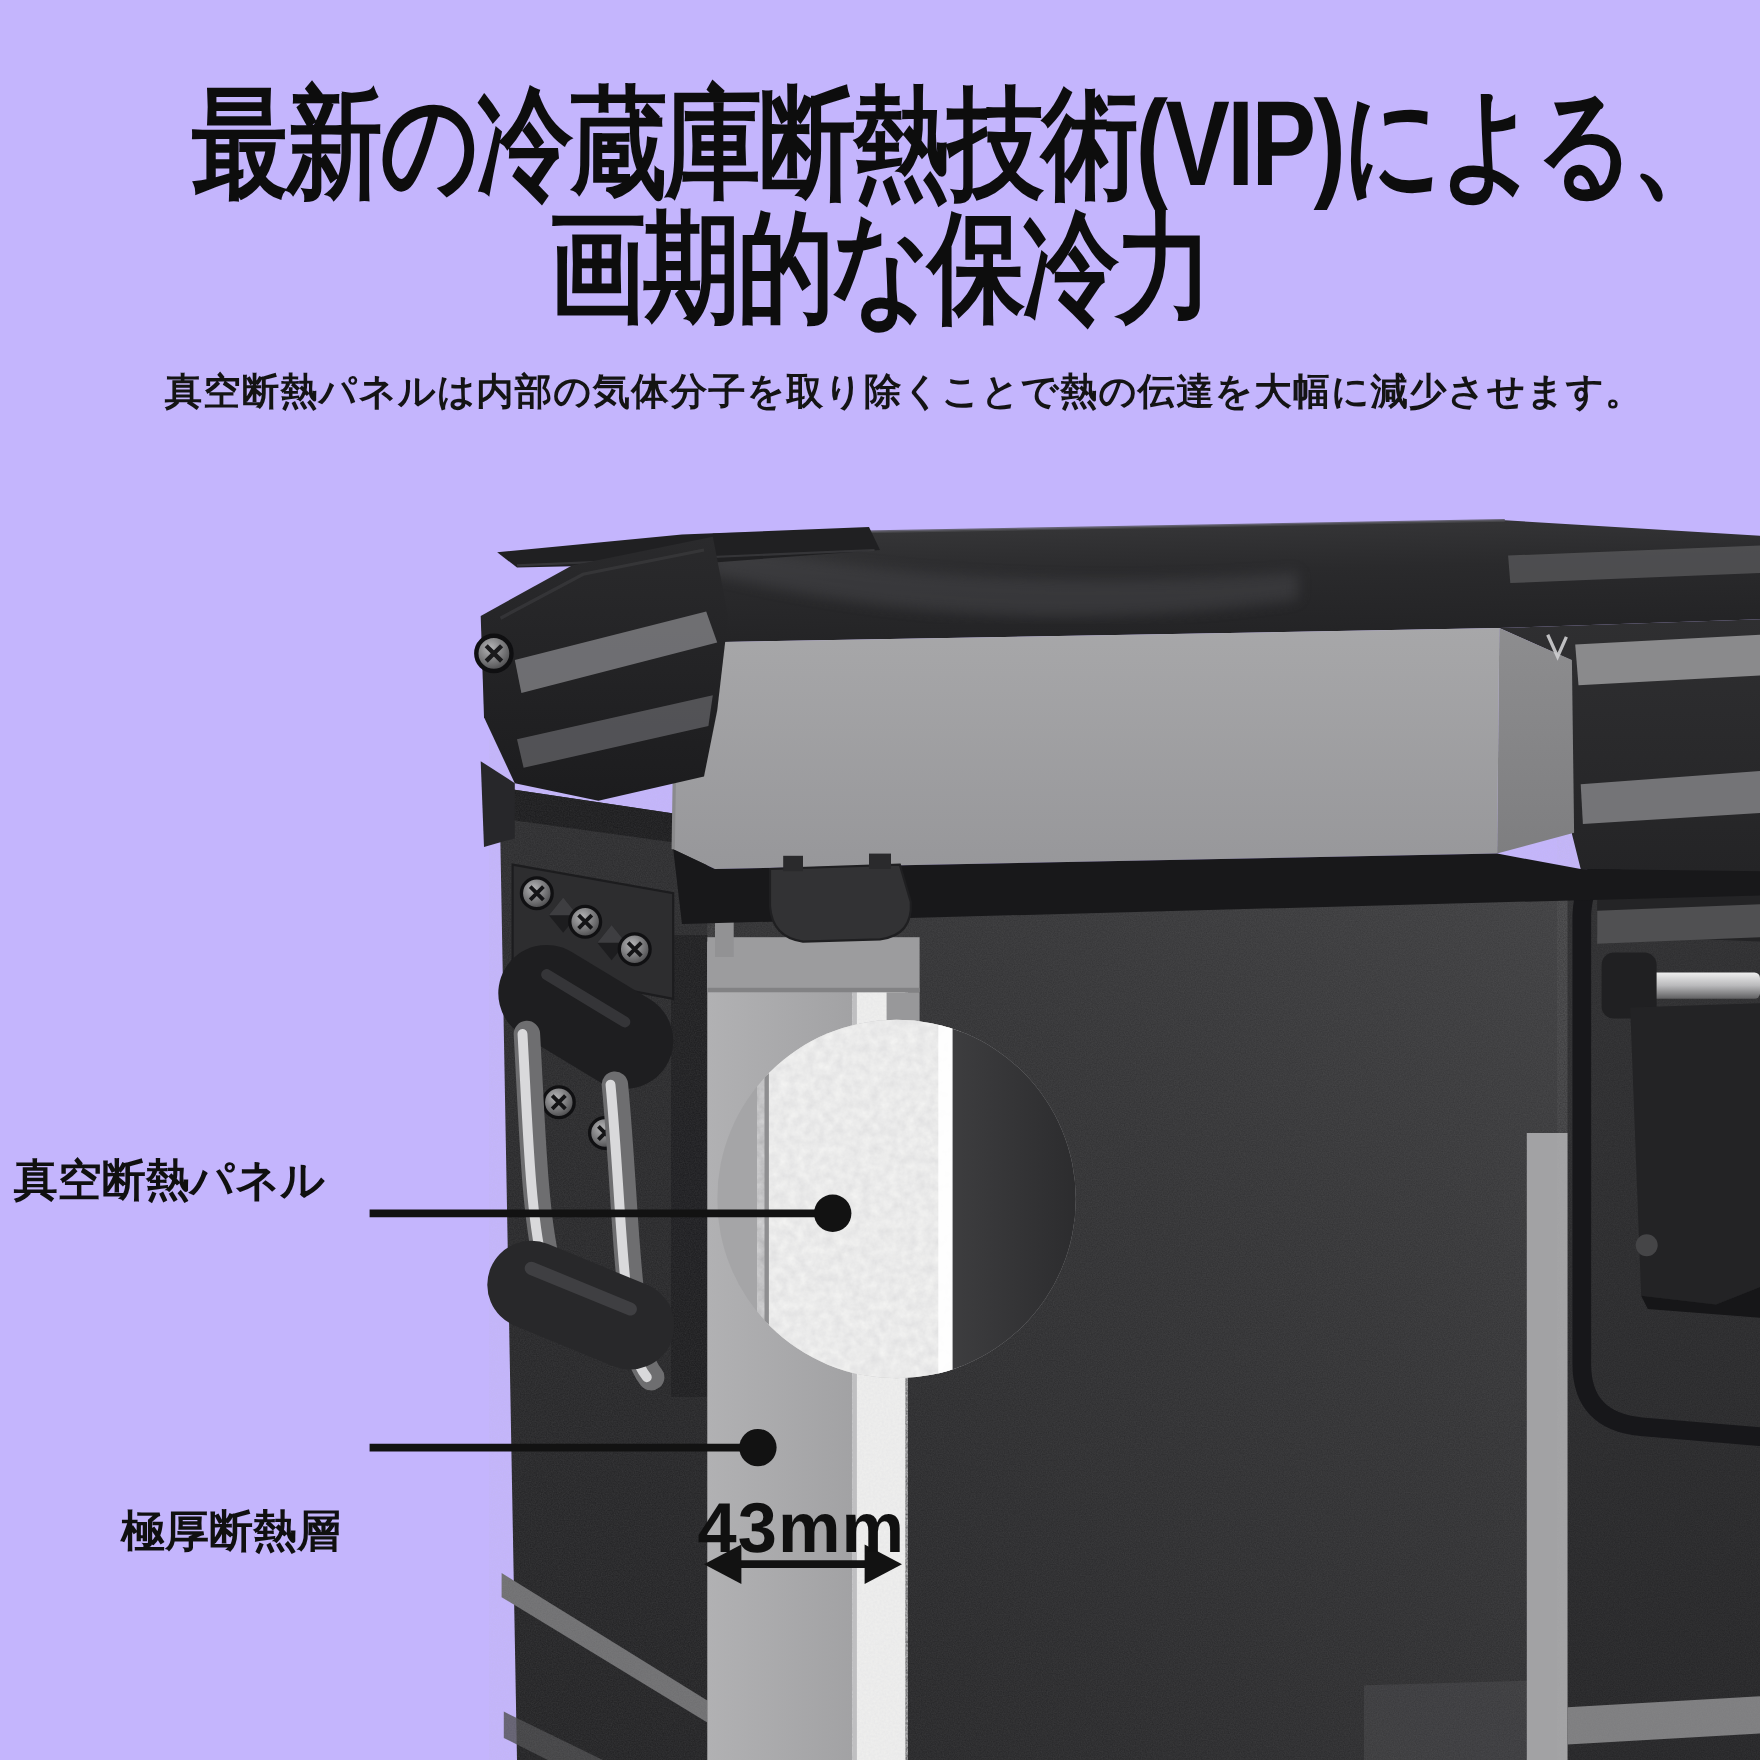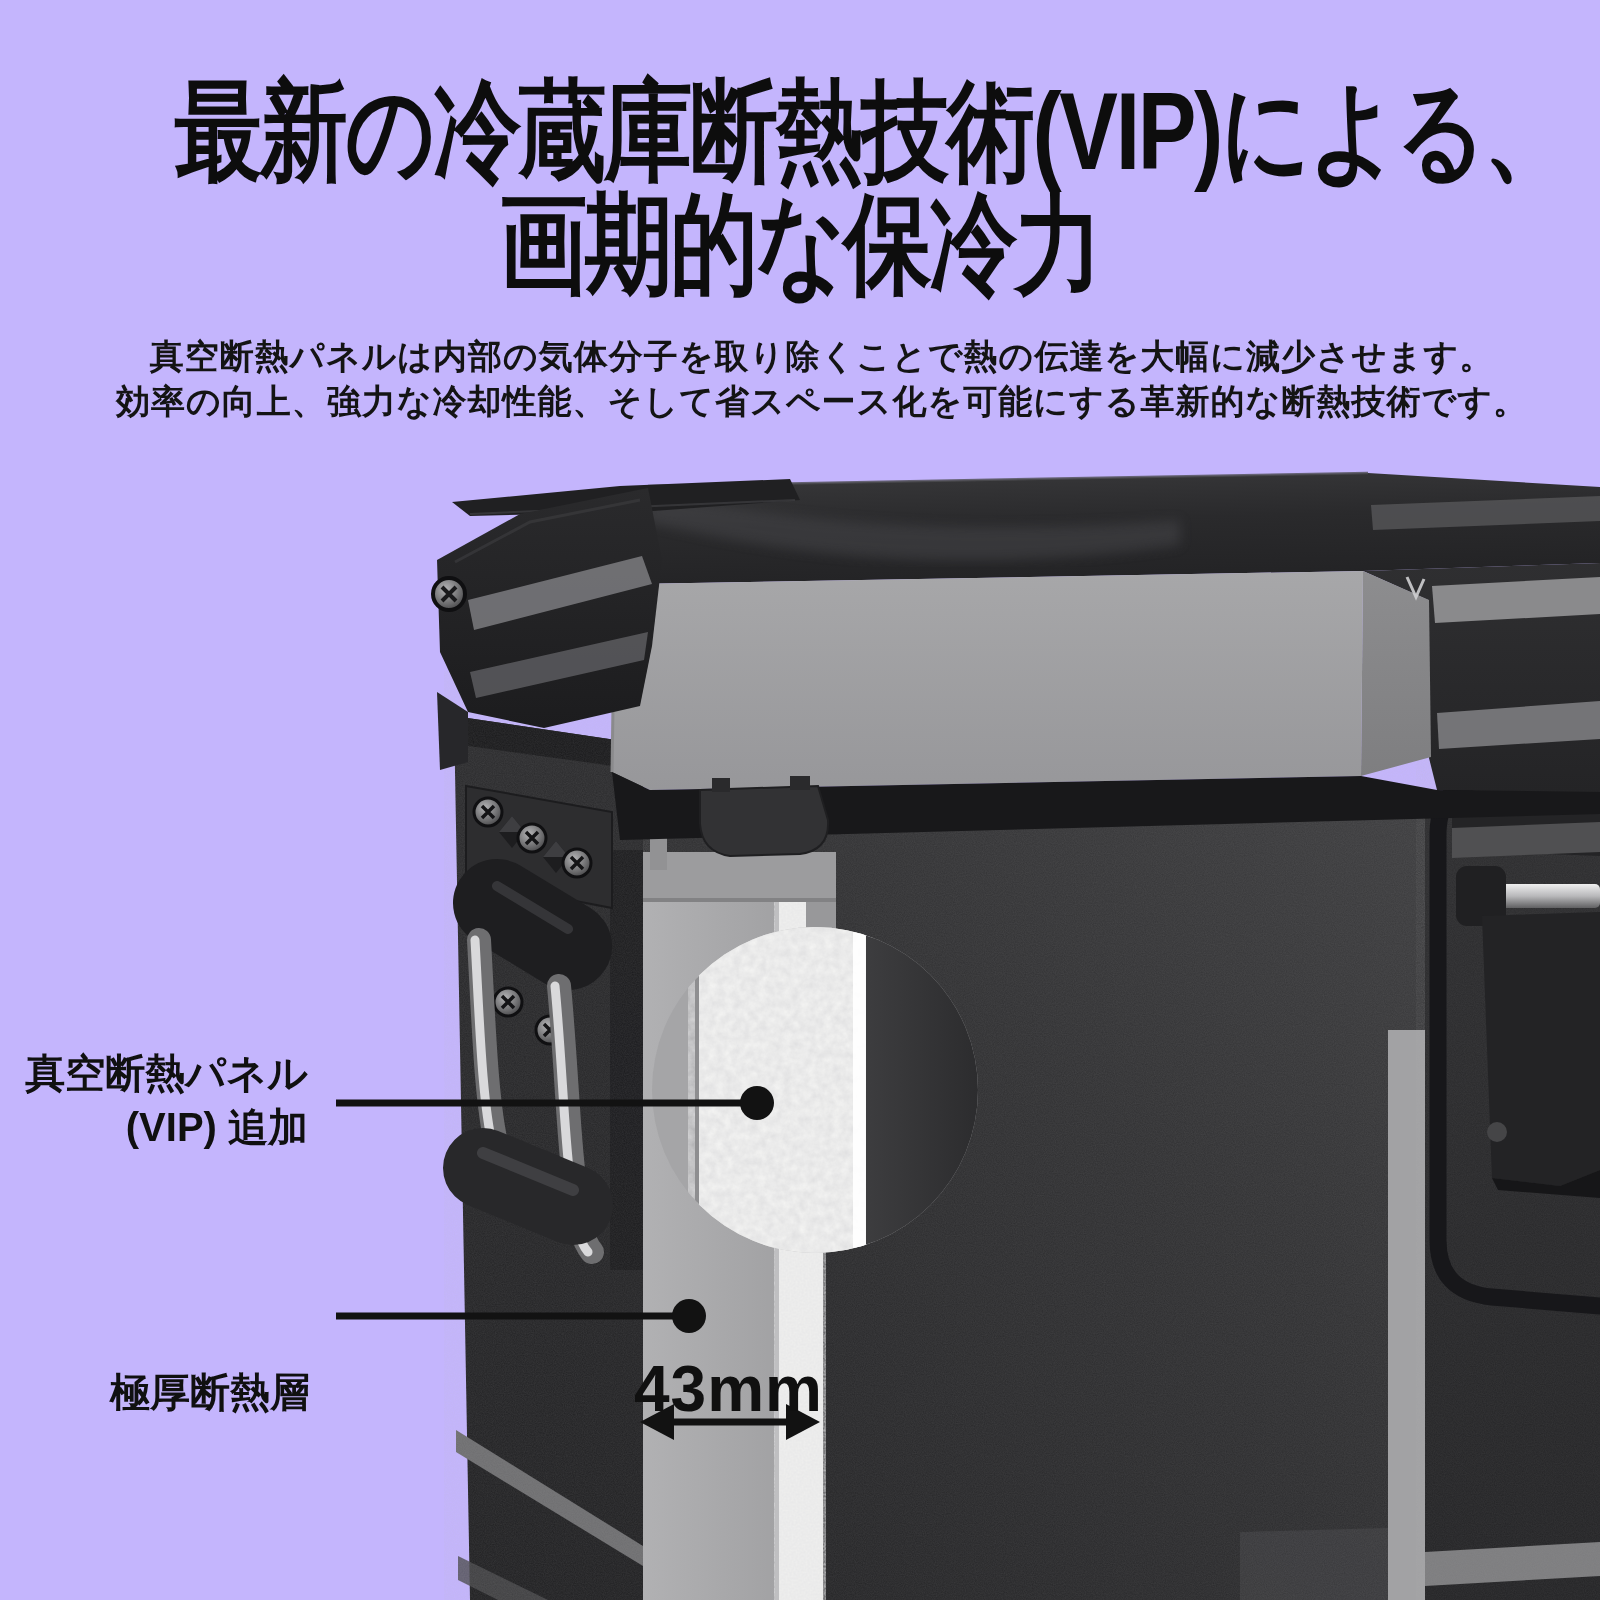--- a/index.html
+++ b/index.html
@@ -6,21 +6,21 @@
   .stage{position:relative;width:1600px;height:1600px;background:#c4b5fd;overflow:hidden;
          font-family:"Liberation Sans","DejaVu Sans",sans-serif;color:#111;}
   .stage svg{position:absolute;left:0;top:0;}
   .headline{position:absolute;left:0;top:74px;width:1600px;text-align:center;
             font-weight:900;color:#0d0d0d;line-height:113px;font-size:110px;letter-spacing:-3px;}
   .headline .hl{display:inline-block;transform:scaleX(0.80);transform-origin:center;white-space:nowrap;}
   .subtitle{position:absolute;left:0;top:334px;width:1600px;text-align:center;
             font-weight:700;color:#141414;font-size:34px;line-height:45px;letter-spacing:1px;}
   .subtitle div{white-space:nowrap;padding-left:44px;}
   .callout{position:absolute;color:#101010;font-weight:700;}
-  .callout-vip{left:0;top:1046px;width:308px;text-align:right;font-size:40px;line-height:54px;}
+  .callout-vip{left:0;top:1046px;width:308px;text-align:center;font-size:40px;line-height:54px;}
   .callout-ins{left:0;top:1368px;width:310px;text-align:right;font-size:40px;line-height:48px;}
   .measure{position:absolute;left:634px;top:1352px;width:184px;text-align:center;
            font-size:64px;font-weight:600;color:#101010;letter-spacing:1px;}
 </style>
 </head>
 <body>
 
 <div class="stage">
 
   <svg width="1600" height="1600" viewBox="0 0 1600 1600">
@@ -238,26 +238,24 @@
     </g>
   </svg>
 
   <div class="headline">
     <div><span class="hl">最新の冷蔵庫断熱技術(VIP)による、</span></div>
     <div><span class="hl">画期的な保冷力</span></div>
   </div>
 
   <div class="subtitle">
     <div>真空断熱パネルは内部の気体分子を取り除くことで熱の伝達を大幅に減少させます。</div>
-    <div>効率の向上、強力な冷却性能、そして省スペース化を可能にする革新的な断熱技術です。</div>
   </div>
 
   <div class="callout callout-vip">
     <div>真空断熱パネル</div>
-    <div>(VIP) 追加</div>
   </div>
 
   <div class="callout callout-ins">
     <div>極厚断熱層</div>
   </div>
 
   <div class="measure">
     <span>43mm</span>
   </div>
 

